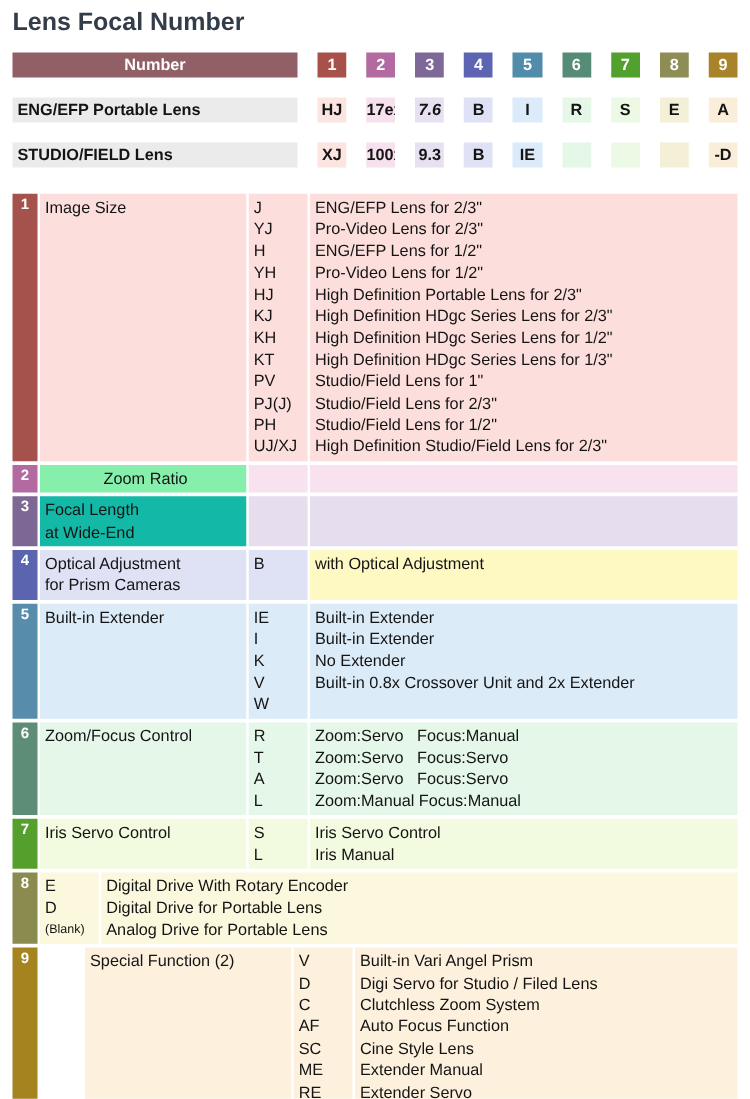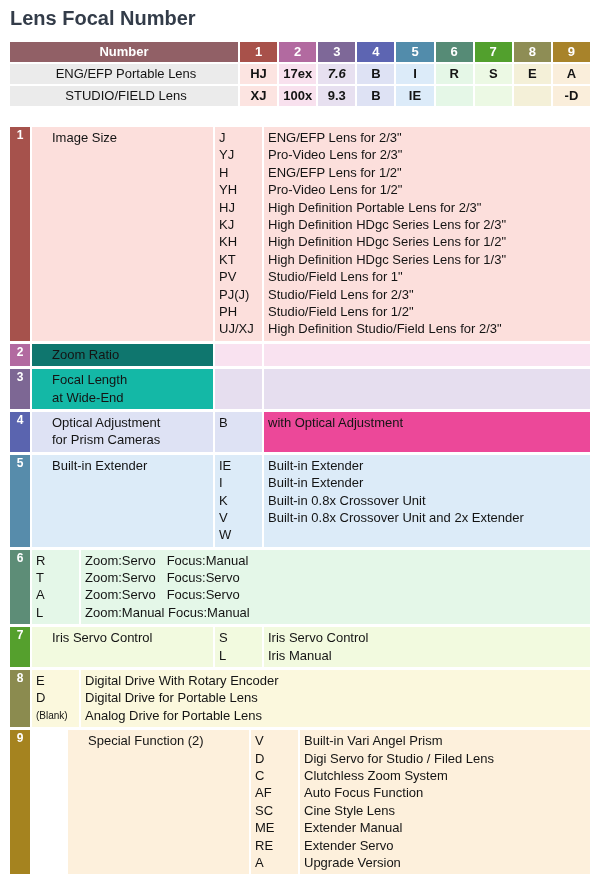--- a/index.html
+++ b/index.html
@@ -11,34 +11,34 @@
     overflow:hidden;
   }
   .title {
     font-size:20px; font-weight:bold; color:#333c49;
     margin:6px 0 0 10px; line-height:24px;
   }
   
   .top-table {
     display:grid;
     grid-template-columns:228px repeat(9, 1fr);
-    gap:2px;
+    gap:16px;
     margin:12px 10px 0 10px;
     width:580px;
   }
   .tcell { height:20px; line-height:20px; font-size:13px; overflow:hidden; white-space:nowrap; }
   .th    { color:#ffffff; font-weight:bold; text-align:center; }
-  .tlabel{ font-weight:normal; padding-left:4px;text-align:center; }
+  .tlabel{ font-weight:bold; padding-left:4px; }
   .tval  { font-weight:bold; text-align:center; }
   
   .detail { margin:21px 10px 0 10px; width:580px; }
   .drow  { display:flex; gap:2px; margin-bottom:3px; }
   .dnum  { flex:0 0 20px; color:#ffffff; font-weight:bold; font-size:12px;
            text-align:center; line-height:17px; }
-  .dcat  { flex:0 0 161px; padding:2px 0 3px 20px; font-size:13px;
+  .dcat  { flex:0 0 161px; padding:2px 0 3px 4px; font-size:13px;
            line-height:17.4px; white-space:pre-line; }
   .dcode { flex:0 0 43px; padding:2px 0 3px 4px; font-size:13px; line-height:17.4px; }
   .ddesc { flex:1 1 auto; padding:2px 0 3px 4px; font-size:13px; line-height:17.4px; }
   .code-line, .desc-line { height:17.4px; overflow:visible; white-space:pre-wrap; }
   .code-line.small { font-size:10px; }
 </style>
 </head>
 <body>
 
 <div class="title">Lens Focal Number</div>
@@ -104,61 +104,62 @@
         <div class="desc-line">High Definition HDgc Series Lens for 1/2"</div>
         <div class="desc-line">High Definition HDgc Series Lens for 1/3"</div>
         <div class="desc-line">Studio/Field Lens for 1"</div>
         <div class="desc-line">Studio/Field Lens for 2/3"</div>
         <div class="desc-line">Studio/Field Lens for 1/2"</div>
         <div class="desc-line">High Definition Studio/Field Lens for 2/3"</div>
       </div>
     </div>
     <div class="drow">
       <div class="dnum" style="background: rgb(178, 106, 160);">2</div>
-      <div class="dcat" style="background: #0f766e;">Zoom Ratio</div>
+      <div class="dcat" style="background: #86efac; text-align: center;">Zoom Ratio</div>
       <div class="dcode" style="background: rgb(249, 226, 240);"></div>
       <div class="ddesc" style="background: rgb(249, 226, 240);"></div>
     </div>
     <div class="drow">
       <div class="dnum" style="background: rgb(125, 103, 148);">3</div>
       <div class="dcat" style="background: #14b8a6;">Focal Length
 at Wide-End</div>
       <div class="dcode" style="background: rgb(230, 222, 239);"></div>
       <div class="ddesc" style="background: rgb(230, 222, 239);"></div>
     </div>
     <div class="drow">
       <div class="dnum" style="background: rgb(90, 100, 175);">4</div>
       <div class="dcat" style="background: rgb(222, 226, 244);">Optical Adjustment
 for Prism Cameras</div>
       <div class="dcode" style="background: rgb(222, 226, 244);">
         <div class="code-line">B</div>
       </div>
-      <div class="ddesc" style="background: #ec4899;">
+      <div class="ddesc" style="background: #fef9c3;">
         <div class="desc-line">with Optical Adjustment</div>
       </div>
     </div>
     <div class="drow">
       <div class="dnum" style="background: rgb(87, 140, 171);">5</div>
       <div class="dcat" style="background: rgb(220, 235, 248);">Built-in Extender</div>
       <div class="dcode" style="background: rgb(220, 235, 248);">
         <div class="code-line">IE</div>
         <div class="code-line">I</div>
         <div class="code-line">K</div>
         <div class="code-line">V</div>
         <div class="code-line">W</div>
       </div>
       <div class="ddesc" style="background: rgb(220, 235, 248);">
         <div class="desc-line">Built-in Extender</div>
         <div class="desc-line">Built-in Extender</div>
-        <div class="desc-line">Built-in 0.8x Crossover Unit</div>
+        <div class="desc-line">No Extender</div>
         <div class="desc-line">Built-in 0.8x Crossover Unit and 2x Extender</div>
       </div>
     </div>
     <div class="drow">
       <div class="dnum" style="background: rgb(93, 141, 119);">6</div>
+      <div class="dcat" style="background: rgb(228, 247, 232);">Zoom/Focus Control</div>
       <div class="dcode" style="background: rgb(228, 247, 232);">
         <div class="code-line">R</div>
         <div class="code-line">T</div>
         <div class="code-line">A</div>
         <div class="code-line">L</div>
       </div>
       <div class="ddesc" style="background: rgb(228, 247, 232);">
         <div class="desc-line">Zoom:Servo   Focus:Manual</div>
         <div class="desc-line">Zoom:Servo   Focus:Servo</div>
         <div class="desc-line">Zoom:Servo   Focus:Servo</div>

